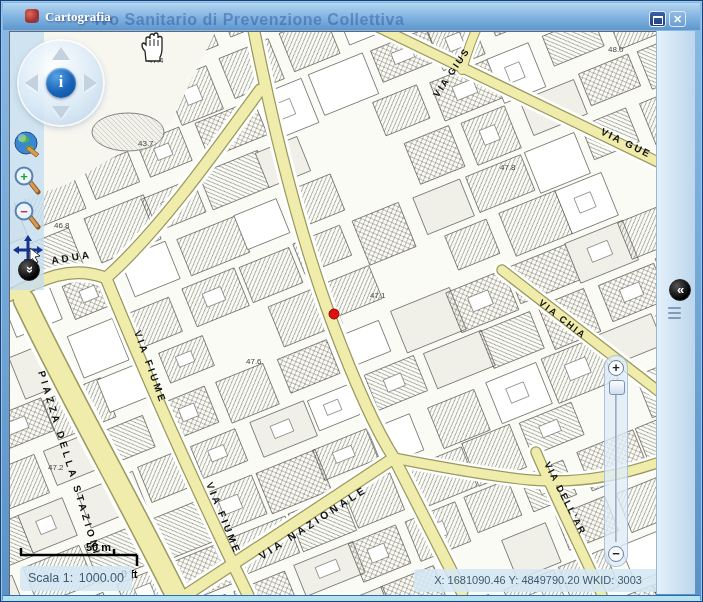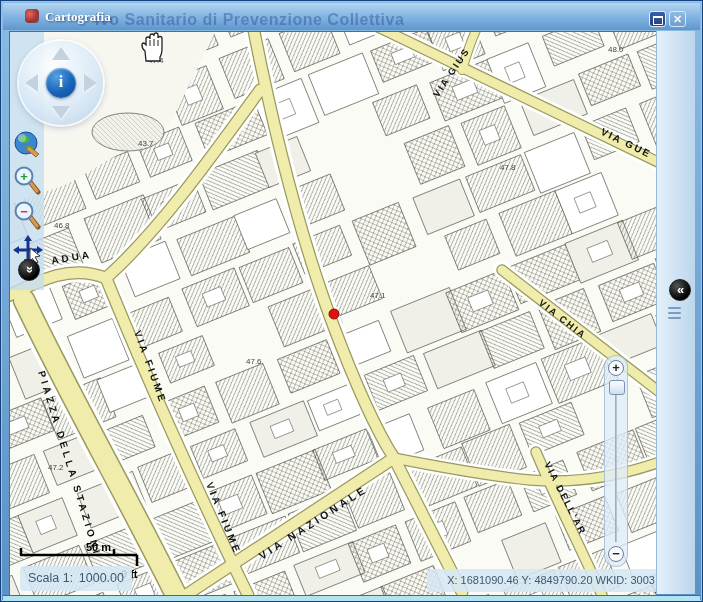--- a/index.html
+++ b/index.html
@@ -67,21 +67,21 @@
   .slider-thumb{position:absolute;left:4px;top:24px;width:14px;height:13px;border:1px solid #7a93b5;
     border-radius:3px;background:linear-gradient(180deg,#fdfeff,#cfdded);cursor:grab;}
   
   .hand-cursor{position:absolute;left:128px;top:0;pointer-events:none;}
   
   .scala-box{position:absolute;left:10px;top:534px;width:112px;height:25px;border-radius:4px;
     background:rgba(213,231,245,.87);color:#3d5a70;font-size:12.5px;line-height:25px;
     padding:0 8px;box-sizing:border-box;display:flex;justify-content:space-between;}
   .coord-box{position:absolute;left:404px;top:537px;width:248px;height:23px;border-radius:4px;
     background:rgba(213,231,245,.87);color:#3d5a70;font-size:11px;line-height:23px;
-    text-align:center;white-space:nowrap;margin-left:13px;}
+    text-align:center;white-space:nowrap;}
 </style>
 </head>
 <body>
 
 <div class="window">
 
   <div class="titlebar">
     <span class="bg-heading">ivo Sanitario di Prevenzione Collettiva</span>
     <span class="app-icon"></span>
     <span class="title-text">Cartografia</span>

